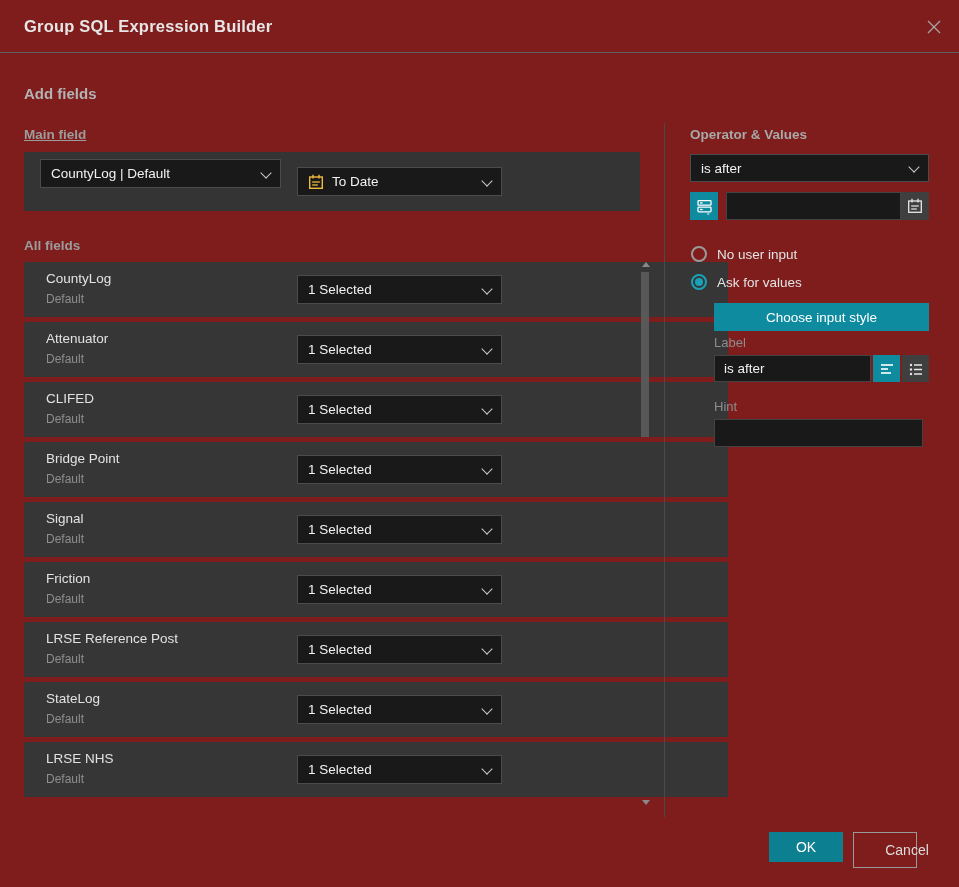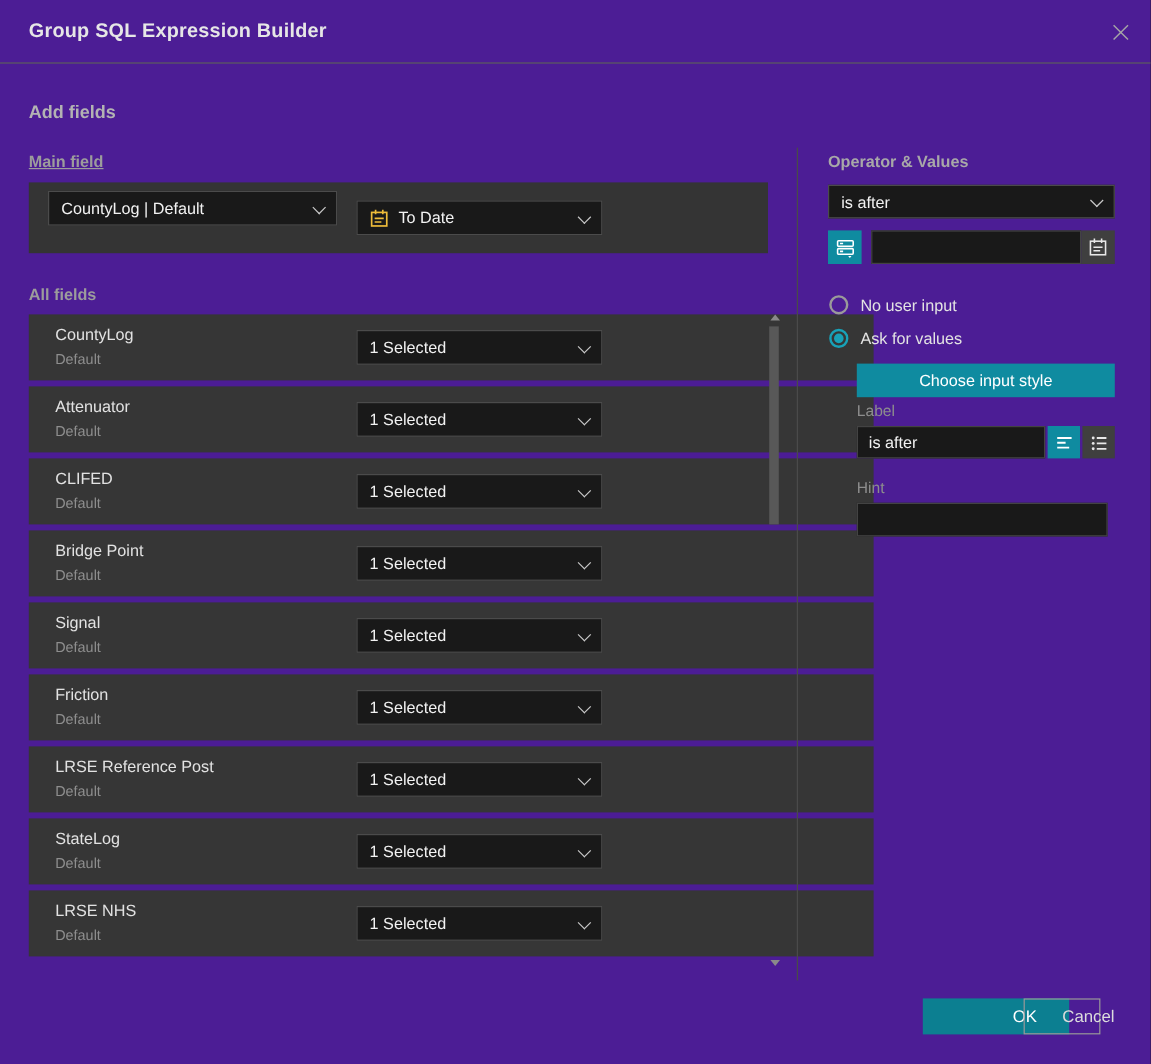--- a/index.html
+++ b/index.html
@@ -1,17 +1,17 @@
 <!DOCTYPE html>
 <html><head>
 <meta charset="utf-8">
 <style>
   html,body{margin:0;padding:0;background:#1b1b1b;}
   .dialog{
-    position:relative;width:959px;height:887px;background:#4c1d95;
+    position:relative;width:959px;height:887px;background:#7f1d1d;
     font-family:"Liberation Sans",sans-serif;overflow:hidden;
     -webkit-font-smoothing:antialiased;
   }
   
   .hdr{position:absolute;left:0;top:0;width:959px;height:52px;border-bottom:1px solid #5e5e5e;}
   .hdr-title{position:absolute;left:24px;top:0;line-height:52px;font-size:16.5px;font-weight:600;color:#e6e6e6;letter-spacing:.2px;}
   .close-btn{position:absolute;right:14px;top:16px;width:22px;height:22px;display:flex;align-items:center;justify-content:center;cursor:pointer;}
   
   .sec-h{position:absolute;font-size:15px;font-weight:700;color:#b3b3b3;}
   .sub-h{position:absolute;font-size:13.5px;font-weight:700;color:#9c9c9c;}
@@ -46,22 +46,22 @@
              color:#f2f2f2;font-size:13.5px;padding:0 9px;font-family:"Liberation Sans",sans-serif;outline:none;}
   .radio-row{position:absolute;display:flex;align-items:center;cursor:pointer;}
   .radio{width:16px;height:16px;border-radius:50%;border:2px solid #9a9a9a;box-sizing:border-box;}
   .radio.sel{border-color:#18a2b8;position:relative;}
   .radio.sel::after{content:"";position:absolute;left:2px;top:2px;width:8px;height:8px;border-radius:50%;background:#18a2b8;}
   .radio-lbl{margin-left:10px;font-size:13.5px;color:#e3e3e3;}
   .choose-btn{position:absolute;left:714px;top:303px;width:215px;height:28px;background:#0f8ba0;
               display:flex;align-items:center;justify-content:center;color:#fff;font-size:13.5px;cursor:pointer;}
   
   .ok-btn{position:absolute;left:769px;top:832px;width:74px;height:30px;background:#0c7f91;color:#fff;
-          font-size:14px;display:flex;align-items:center;justify-content:center;cursor:pointer;padding-left:48px;}
-  .cancel-btn{position:absolute;left:853px;top:832px;width:64px;height:30px;background:transparent;
+          font-size:14px;display:flex;align-items:center;justify-content:center;cursor:pointer;}
+  .cancel-btn{position:absolute;left:853px;top:832px;width:64px;height:36px;background:transparent;
           border:1px solid #999;box-sizing:border-box;color:#dcdcdc;font-size:14px;
           display:flex;align-items:center;justify-content:center;cursor:pointer;padding-left:44px;}
 </style>
 </head>
 <body>
 
 <div class="dialog">
 
   <div class="hdr">
     <div class="hdr-title">Group SQL Expression Builder</div>

